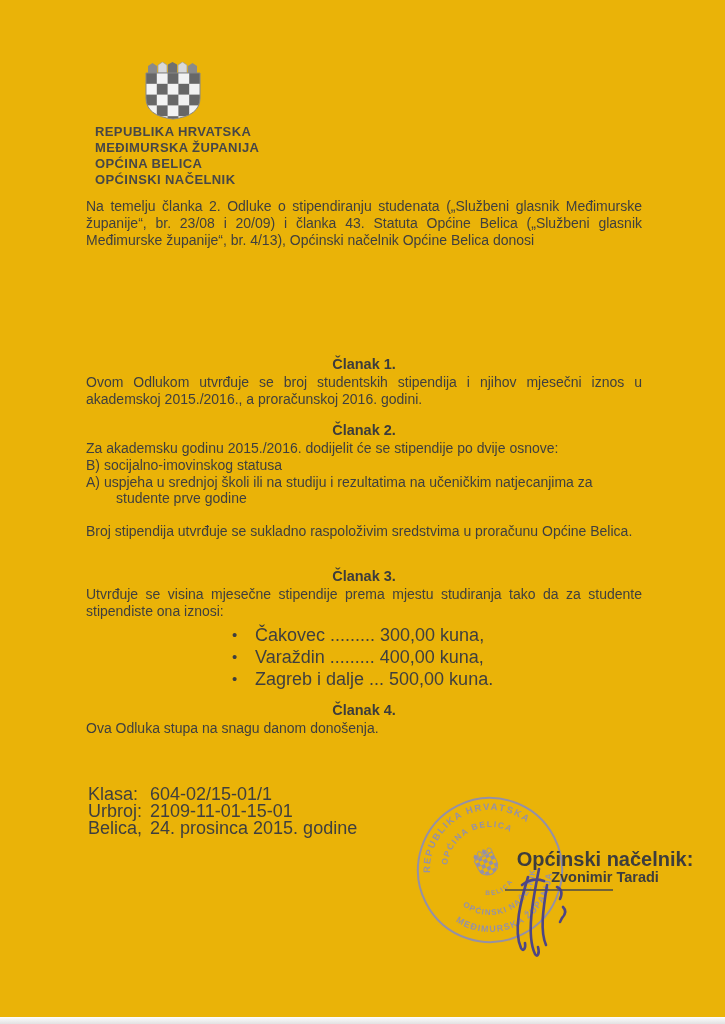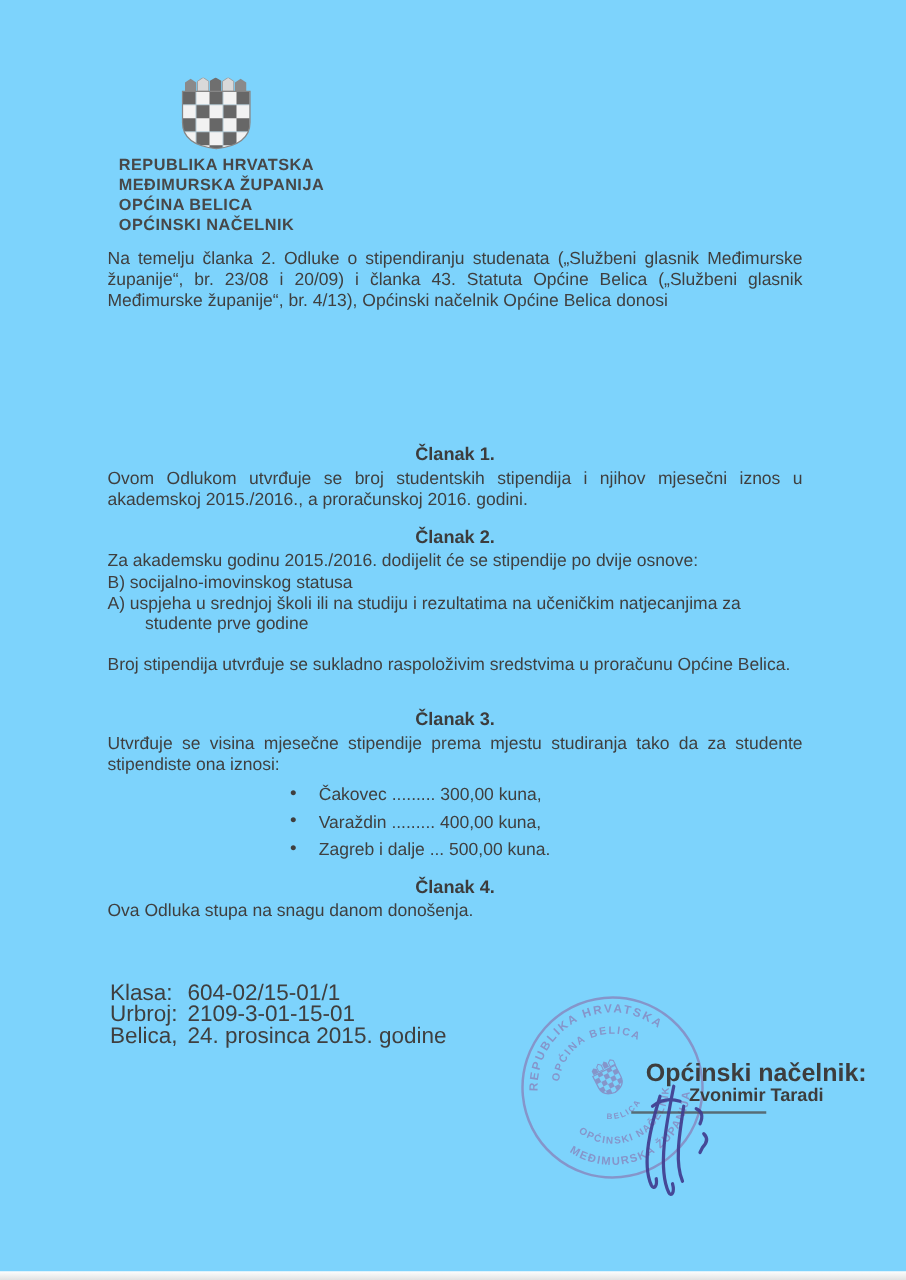--- a/index.html
+++ b/index.html
@@ -4,21 +4,21 @@
 <style>
   html,body{margin:0;padding:0;}
   body{
     font-family:"Liberation Sans","DejaVu Sans",sans-serif;
     background:#e9e9e9;
   }
   .page{
     position:relative;
     width:725px;height:1024px;
     margin:0 auto;
-    background:#7dd3fc;
+    background:#eab308;
     color:#3a3a3a;
     overflow:hidden;
   }
   .page::after{
     content:"";
     position:absolute;left:0;right:0;bottom:0;height:7px;
     background:linear-gradient(#fdfdfd,#e2e2e2);
   }
   
   .letterhead{position:absolute;left:95px;top:62px;width:260px;}
@@ -35,21 +35,21 @@
   }
   .title-blk{position:absolute;left:86px;top:262px;width:556px;text-align:center;}
   .title-line{font-size:14px;font-weight:700;line-height:16.5px;color:#424242;}
   .clanak-h{
     font-size:14.5px;font-weight:700;text-align:center;
     color:#3c3c3c;margin:0 0 1px 0;line-height:17px;
   }
   .hang{padding-left:30px;text-indent:-30px;text-align:left;}
   .bullets{margin:0;padding:0;list-style:none;}
   .bullets li{
-    font-size:14px;line-height:22px;color:#3f3f3f;
+    font-size:18px;line-height:22px;color:#3f3f3f;
     padding-left:169px;position:relative;
   }
   .bullets li::before{
     content:"\2022";
     position:absolute;left:146px;top:0;
     font-size:15px;color:#3f3f3f;
   }
   
   .footer-blk{position:absolute;left:88px;top:786px;}
   .f-row{font-size:18px;line-height:17.2px;color:#3f3f3f;}
@@ -130,21 +130,21 @@
     <p class="para" style="text-align:left;">Ova Odluka stupa na snagu danom donošenja.</p>
   </div>
 
   <div class="footer-blk">
     <div class="f-row">
       <span class="f-label">Klasa:</span>
       <span>604-02/15-01/1</span>
     </div>
     <div class="f-row">
       <span class="f-label">Urbroj:</span>
-      <span>2109-3-01-15-01</span>
+      <span>2109-11-01-15-01</span>
     </div>
     <div class="f-row">
       <span class="f-label">Belica,</span>
       <span>24. prosinca 2015. godine</span>
     </div>
   </div>
 
   <div class="stamp-wrap">
     <svg width="170" height="170" viewBox="0 0 170 170" aria-hidden="true" style="opacity:.85;">
       <defs>

